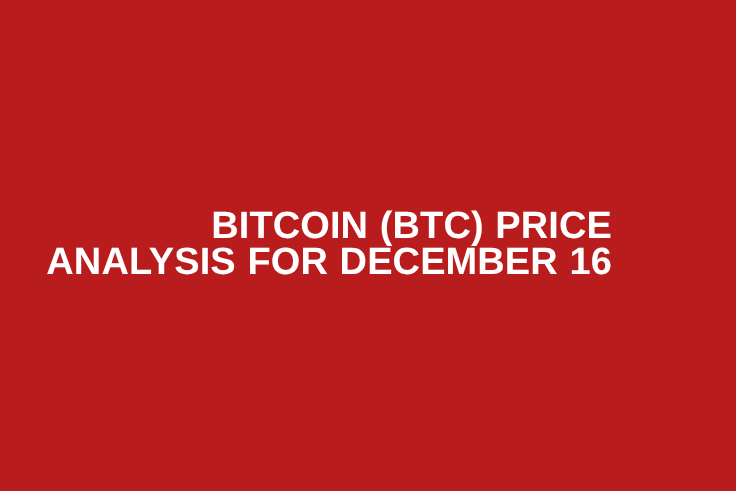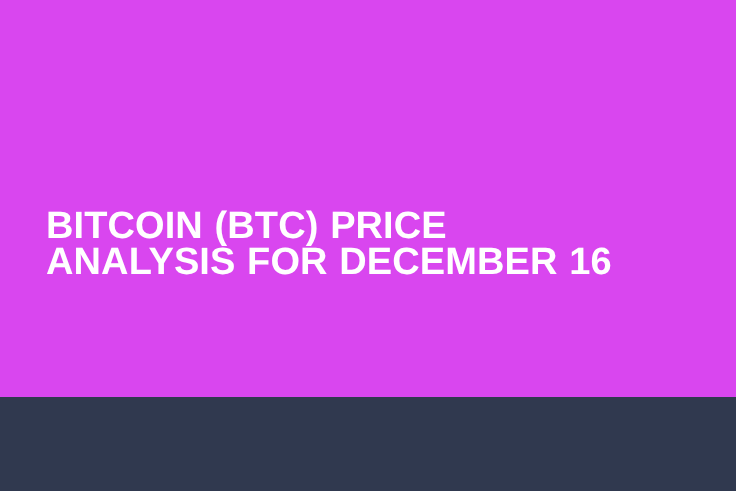--- a/index.html
+++ b/index.html
@@ -6,24 +6,25 @@
     margin: 0;
     padding: 0;
   }
   body {
     background: #30394f;
     font-family: "Liberation Sans", sans-serif;
   }
   .banner {
     position: relative;
     width: 736px;
-    height: 397px;
+    height: 491px;
     overflow: hidden;
-    background-color: #d946ef;
+    background-color: #b91c1c;
     box-sizing: border-box;
+    text-align: right;
   }
   .banner-inner {
     position: absolute;
     left: 0;
     top: 0;
     width: 736px;
     height: 491px;
     display: flex;
     flex-direction: column;
     justify-content: center;

